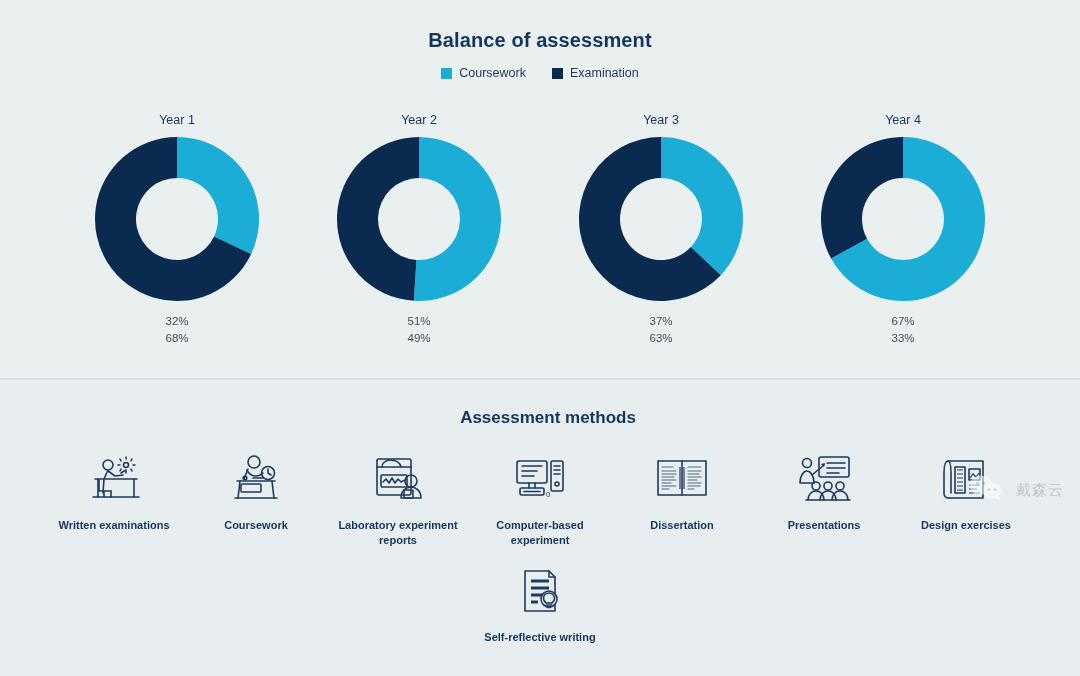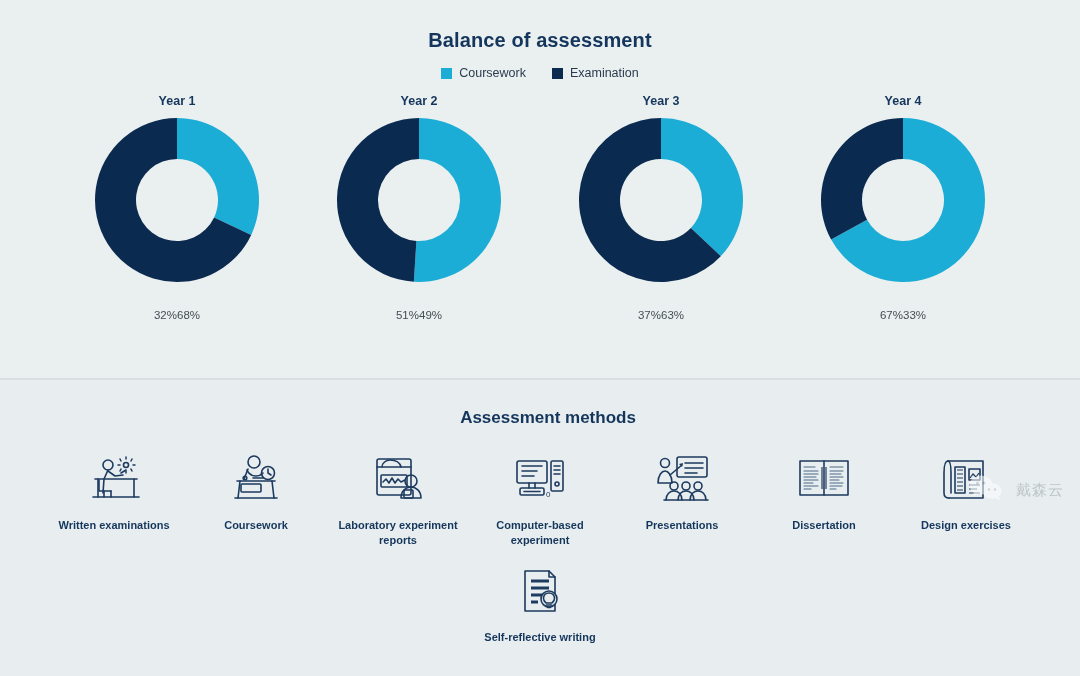--- a/index.html
+++ b/index.html
@@ -68,29 +68,30 @@
     margin-top: 14px;
   }
   .donut-cell {
     width: 220px;
     display: flex;
     flex-direction: column;
     align-items: center;
   }
   .donut-year {
     font-size: 12.5px;
-    font-weight: bold;
+    font-weight: normal;
     color: #15365c;
     margin-bottom: 8px;
+    margin-top: 19px;
   }
   .donut-svg { display: block; }
   .donut-pcts {
-    margin-top: 23px;
-    display: flex;
-    flex-direction: row;
+    margin-top: 10px;
+    display: flex;
+    flex-direction: column;
     align-items: center;
     line-height: 1.45;
   }
   .donut-pct {
     font-size: 11.5px;
     color: #454d55;
   }
 
   
   .divider {
@@ -307,40 +308,20 @@
       <path d="M18 32 L18 37 M24 32 L24 37" stroke="#1d3a5f" stroke-width="1.6" fill="none" stroke-linecap="round" stroke-linejoin="round"></path>
       <rect x="9" y="37" width="24" height="7" rx="1.5" stroke="#1d3a5f" stroke-width="1.6" fill="none" stroke-linecap="round" stroke-linejoin="round"></rect>
       <path d="M13 40.5 L29 40.5" stroke="#1d3a5f" stroke-width="1.6" fill="none" stroke-linecap="round" stroke-linejoin="round"></path>
       <rect x="40" y="10" width="12" height="30" rx="1.5" stroke="#1d3a5f" stroke-width="1.6" fill="none" stroke-linecap="round" stroke-linejoin="round"></rect>
       <path d="M43 15 L49 15 M43 19 L49 19 M43 23 L49 23" stroke="#1d3a5f" stroke-width="1.6" fill="none" stroke-linecap="round" stroke-linejoin="round"></path>
       <circle cx="46" cy="33" r="2" stroke="#1d3a5f" stroke-width="1.6" fill="none" stroke-linecap="round" stroke-linejoin="round"></circle>
       <text x="35" y="46" font-family="'Liberation Sans',sans-serif" font-size="8" fill="#1d3a5f">0</text>
     </svg>
           </div>
           <div class="method-label">Computer-based experiment</div>
-        </div>
-        <div class="method">
-          <div class="method-icon">
-            <svg width="58" height="56" viewBox="0 0 58 56">
-      <rect x="24" y="6" width="30" height="20" rx="2" stroke="#1d3a5f" stroke-width="1.6" fill="none" stroke-linecap="round" stroke-linejoin="round"></rect>
-      <path d="M32 12 L50 12 M32 17 L50 17 M32 22 L44 22" stroke="#1d3a5f" stroke-width="1.6" fill="none" stroke-linecap="round" stroke-linejoin="round"></path>
-      <circle cx="12" cy="12" r="4.5" stroke="#1d3a5f" stroke-width="1.6" fill="none" stroke-linecap="round" stroke-linejoin="round"></circle>
-      <path d="M5 32 C5 24 9 20 12 20 C15 20 19 24 19 32 Z" stroke="#1d3a5f" stroke-width="1.6" fill="none" stroke-linecap="round" stroke-linejoin="round"></path>
-      <path d="M17 24 L29 14" stroke="#1d3a5f" stroke-width="1.6" fill="none" stroke-linecap="round" stroke-linejoin="round"></path>
-      <path d="M26 13 L30 12 L29 16 Z" fill="#1d3a5f"></path>
-      <circle cx="21" cy="35" r="4" stroke="#1d3a5f" stroke-width="1.6" fill="none" stroke-linecap="round" stroke-linejoin="round"></circle>
-      <circle cx="33" cy="35" r="4" stroke="#1d3a5f" stroke-width="1.6" fill="none" stroke-linecap="round" stroke-linejoin="round"></circle>
-      <circle cx="45" cy="35" r="4" stroke="#1d3a5f" stroke-width="1.6" fill="none" stroke-linecap="round" stroke-linejoin="round"></circle>
-      <path d="M13 49 C13 43 17 40 21 40 C25 40 29 43 29 49" stroke="#1d3a5f" stroke-width="1.6" fill="none" stroke-linecap="round" stroke-linejoin="round"></path>
-      <path d="M25 49 C25 43 29 40 33 40 C37 40 41 43 41 49" stroke="#1d3a5f" stroke-width="1.6" fill="none" stroke-linecap="round" stroke-linejoin="round"></path>
-      <path d="M37 49 C37 43 41 40 45 40 C49 40 53 43 53 49" stroke="#1d3a5f" stroke-width="1.6" fill="none" stroke-linecap="round" stroke-linejoin="round"></path>
-      <path d="M11 49 L55 49" stroke="#1d3a5f" stroke-width="1.6" fill="none" stroke-linecap="round" stroke-linejoin="round"></path>
-    </svg>
-          </div>
-          <div class="method-label">Presentations</div>
         </div>
         <div class="method">
           <div class="method-icon">
             <svg width="58" height="56" viewBox="0 0 58 56">
       <rect x="5" y="10" width="48" height="34" stroke="#1d3a5f" stroke-width="1.6" fill="none" stroke-linecap="round" stroke-linejoin="round"></rect>
       <path d="M29 10 L29 44" stroke="#1d3a5f" stroke-width="1.6" fill="none" stroke-linecap="round" stroke-linejoin="round"></path>
       <path d="M27 16 L27 38 M31 16 L31 38" stroke="#1d3a5f" stroke-width="1.2" fill="none"></path>
       <g stroke="#4a6787" stroke-width="1.1" stroke-linecap="round">
         <path d="M9 16 L20 16"></path>
                 <path d="M9 20 L23 20"></path>
@@ -359,20 +340,40 @@
         <path d="M35 35 L47 35"></path>
                 <path d="M35 38 L41 38"></path>
       </g>
     </svg>
           </div>
           <div class="method-label">Dissertation</div>
         </div>
         <div class="method">
           <div class="method-icon">
             <svg width="58" height="56" viewBox="0 0 58 56">
+      <rect x="24" y="6" width="30" height="20" rx="2" stroke="#1d3a5f" stroke-width="1.6" fill="none" stroke-linecap="round" stroke-linejoin="round"></rect>
+      <path d="M32 12 L50 12 M32 17 L50 17 M32 22 L44 22" stroke="#1d3a5f" stroke-width="1.6" fill="none" stroke-linecap="round" stroke-linejoin="round"></path>
+      <circle cx="12" cy="12" r="4.5" stroke="#1d3a5f" stroke-width="1.6" fill="none" stroke-linecap="round" stroke-linejoin="round"></circle>
+      <path d="M5 32 C5 24 9 20 12 20 C15 20 19 24 19 32 Z" stroke="#1d3a5f" stroke-width="1.6" fill="none" stroke-linecap="round" stroke-linejoin="round"></path>
+      <path d="M17 24 L29 14" stroke="#1d3a5f" stroke-width="1.6" fill="none" stroke-linecap="round" stroke-linejoin="round"></path>
+      <path d="M26 13 L30 12 L29 16 Z" fill="#1d3a5f"></path>
+      <circle cx="21" cy="35" r="4" stroke="#1d3a5f" stroke-width="1.6" fill="none" stroke-linecap="round" stroke-linejoin="round"></circle>
+      <circle cx="33" cy="35" r="4" stroke="#1d3a5f" stroke-width="1.6" fill="none" stroke-linecap="round" stroke-linejoin="round"></circle>
+      <circle cx="45" cy="35" r="4" stroke="#1d3a5f" stroke-width="1.6" fill="none" stroke-linecap="round" stroke-linejoin="round"></circle>
+      <path d="M13 49 C13 43 17 40 21 40 C25 40 29 43 29 49" stroke="#1d3a5f" stroke-width="1.6" fill="none" stroke-linecap="round" stroke-linejoin="round"></path>
+      <path d="M25 49 C25 43 29 40 33 40 C37 40 41 43 41 49" stroke="#1d3a5f" stroke-width="1.6" fill="none" stroke-linecap="round" stroke-linejoin="round"></path>
+      <path d="M37 49 C37 43 41 40 45 40 C49 40 53 43 53 49" stroke="#1d3a5f" stroke-width="1.6" fill="none" stroke-linecap="round" stroke-linejoin="round"></path>
+      <path d="M11 49 L55 49" stroke="#1d3a5f" stroke-width="1.6" fill="none" stroke-linecap="round" stroke-linejoin="round"></path>
+    </svg>
+          </div>
+          <div class="method-label">Presentations</div>
+        </div>
+        <div class="method">
+          <div class="method-icon">
+            <svg width="58" height="56" viewBox="0 0 58 56">
       <path d="M11 10 C8 10 7 14 7 22 C7 34 7 40 7 42 C7 45 9 47 12 47" stroke="#1d3a5f" stroke-width="1.6" fill="none" stroke-linecap="round" stroke-linejoin="round"></path>
       <path d="M11 10 L46 10 L46 47 L12 47" stroke="#1d3a5f" stroke-width="1.6" fill="none" stroke-linecap="round" stroke-linejoin="round"></path>
       <path d="M11 10 C13 10 14 14 14 22 C14 34 14 40 14 42" stroke="#1d3a5f" stroke-width="1.6" fill="none" stroke-linecap="round" stroke-linejoin="round"></path>
       <rect x="18" y="16" width="10" height="26" stroke="#1d3a5f" stroke-width="1.6" fill="none" stroke-linecap="round" stroke-linejoin="round"></rect>
       <path d="M20 19 L26 19 M20 23 L26 23 M20 27 L26 27 M20 31 L26 31 M20 35 L26 35 M20 39 L26 39" stroke="#1d3a5f" stroke-width="1.1" fill="none"></path>
       <rect x="32" y="18" width="11" height="11" stroke="#1d3a5f" stroke-width="1.6" fill="none" stroke-linecap="round" stroke-linejoin="round"></rect>
       <path d="M33 27 L36 23 L39 26 L42 22" stroke="#1d3a5f" stroke-width="1.2" fill="none"></path>
       <path d="M32 34 L43 34 M32 38 L40 38 M32 42 L43 42" stroke="#1d3a5f" stroke-width="1.2" fill="none"></path>
     </svg>
           </div>

